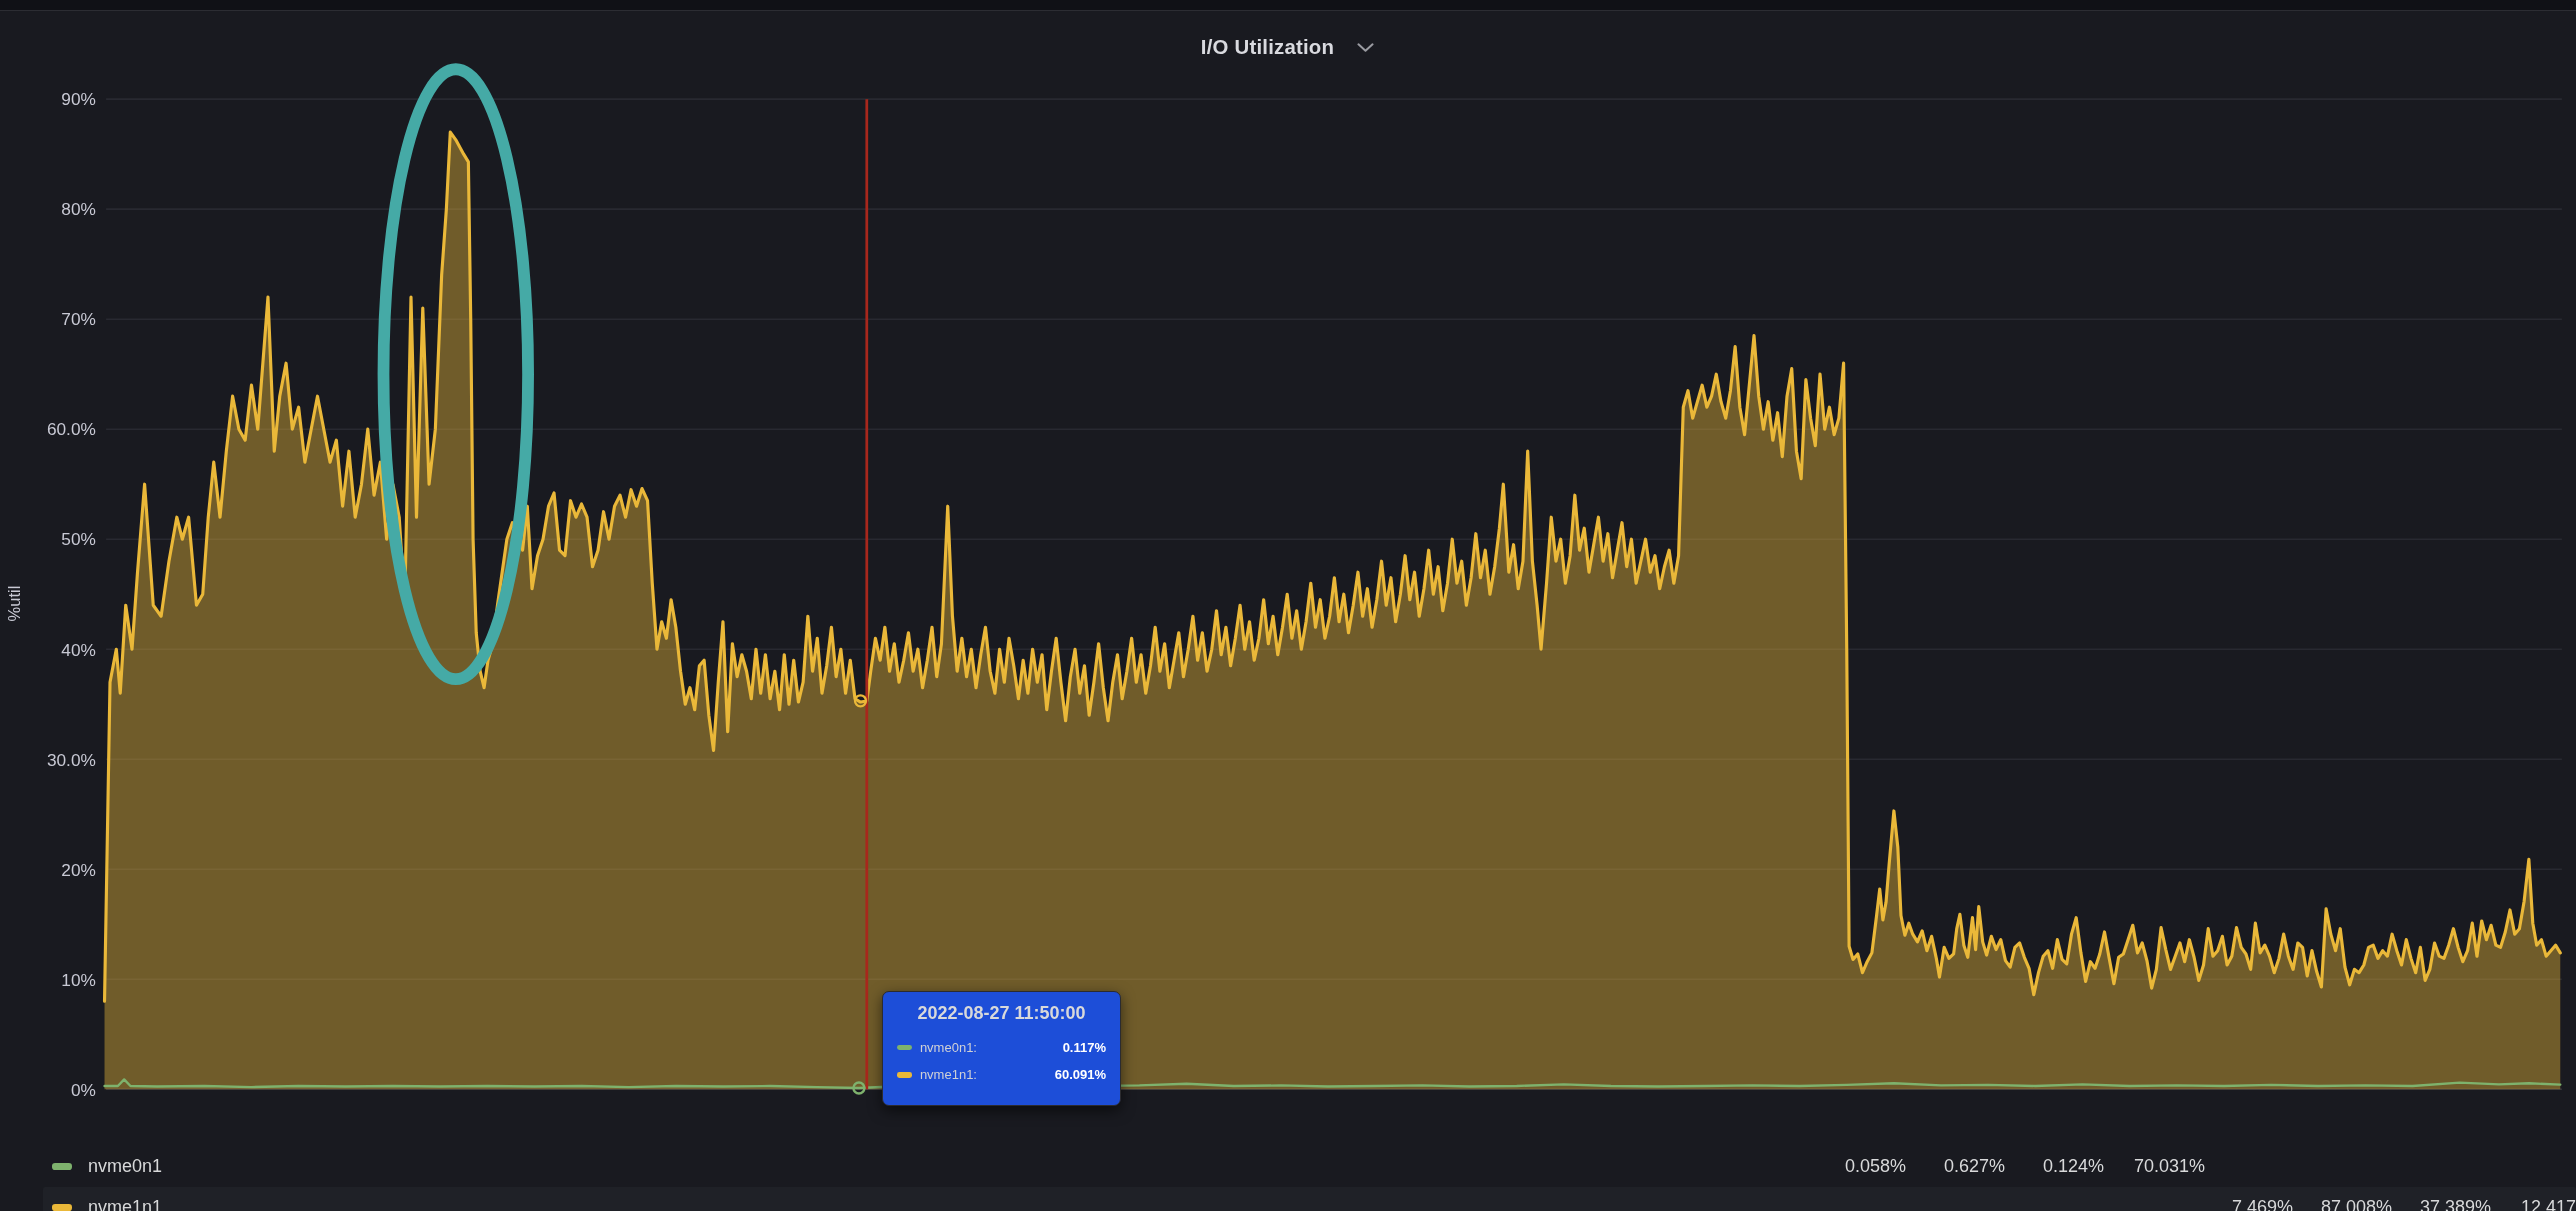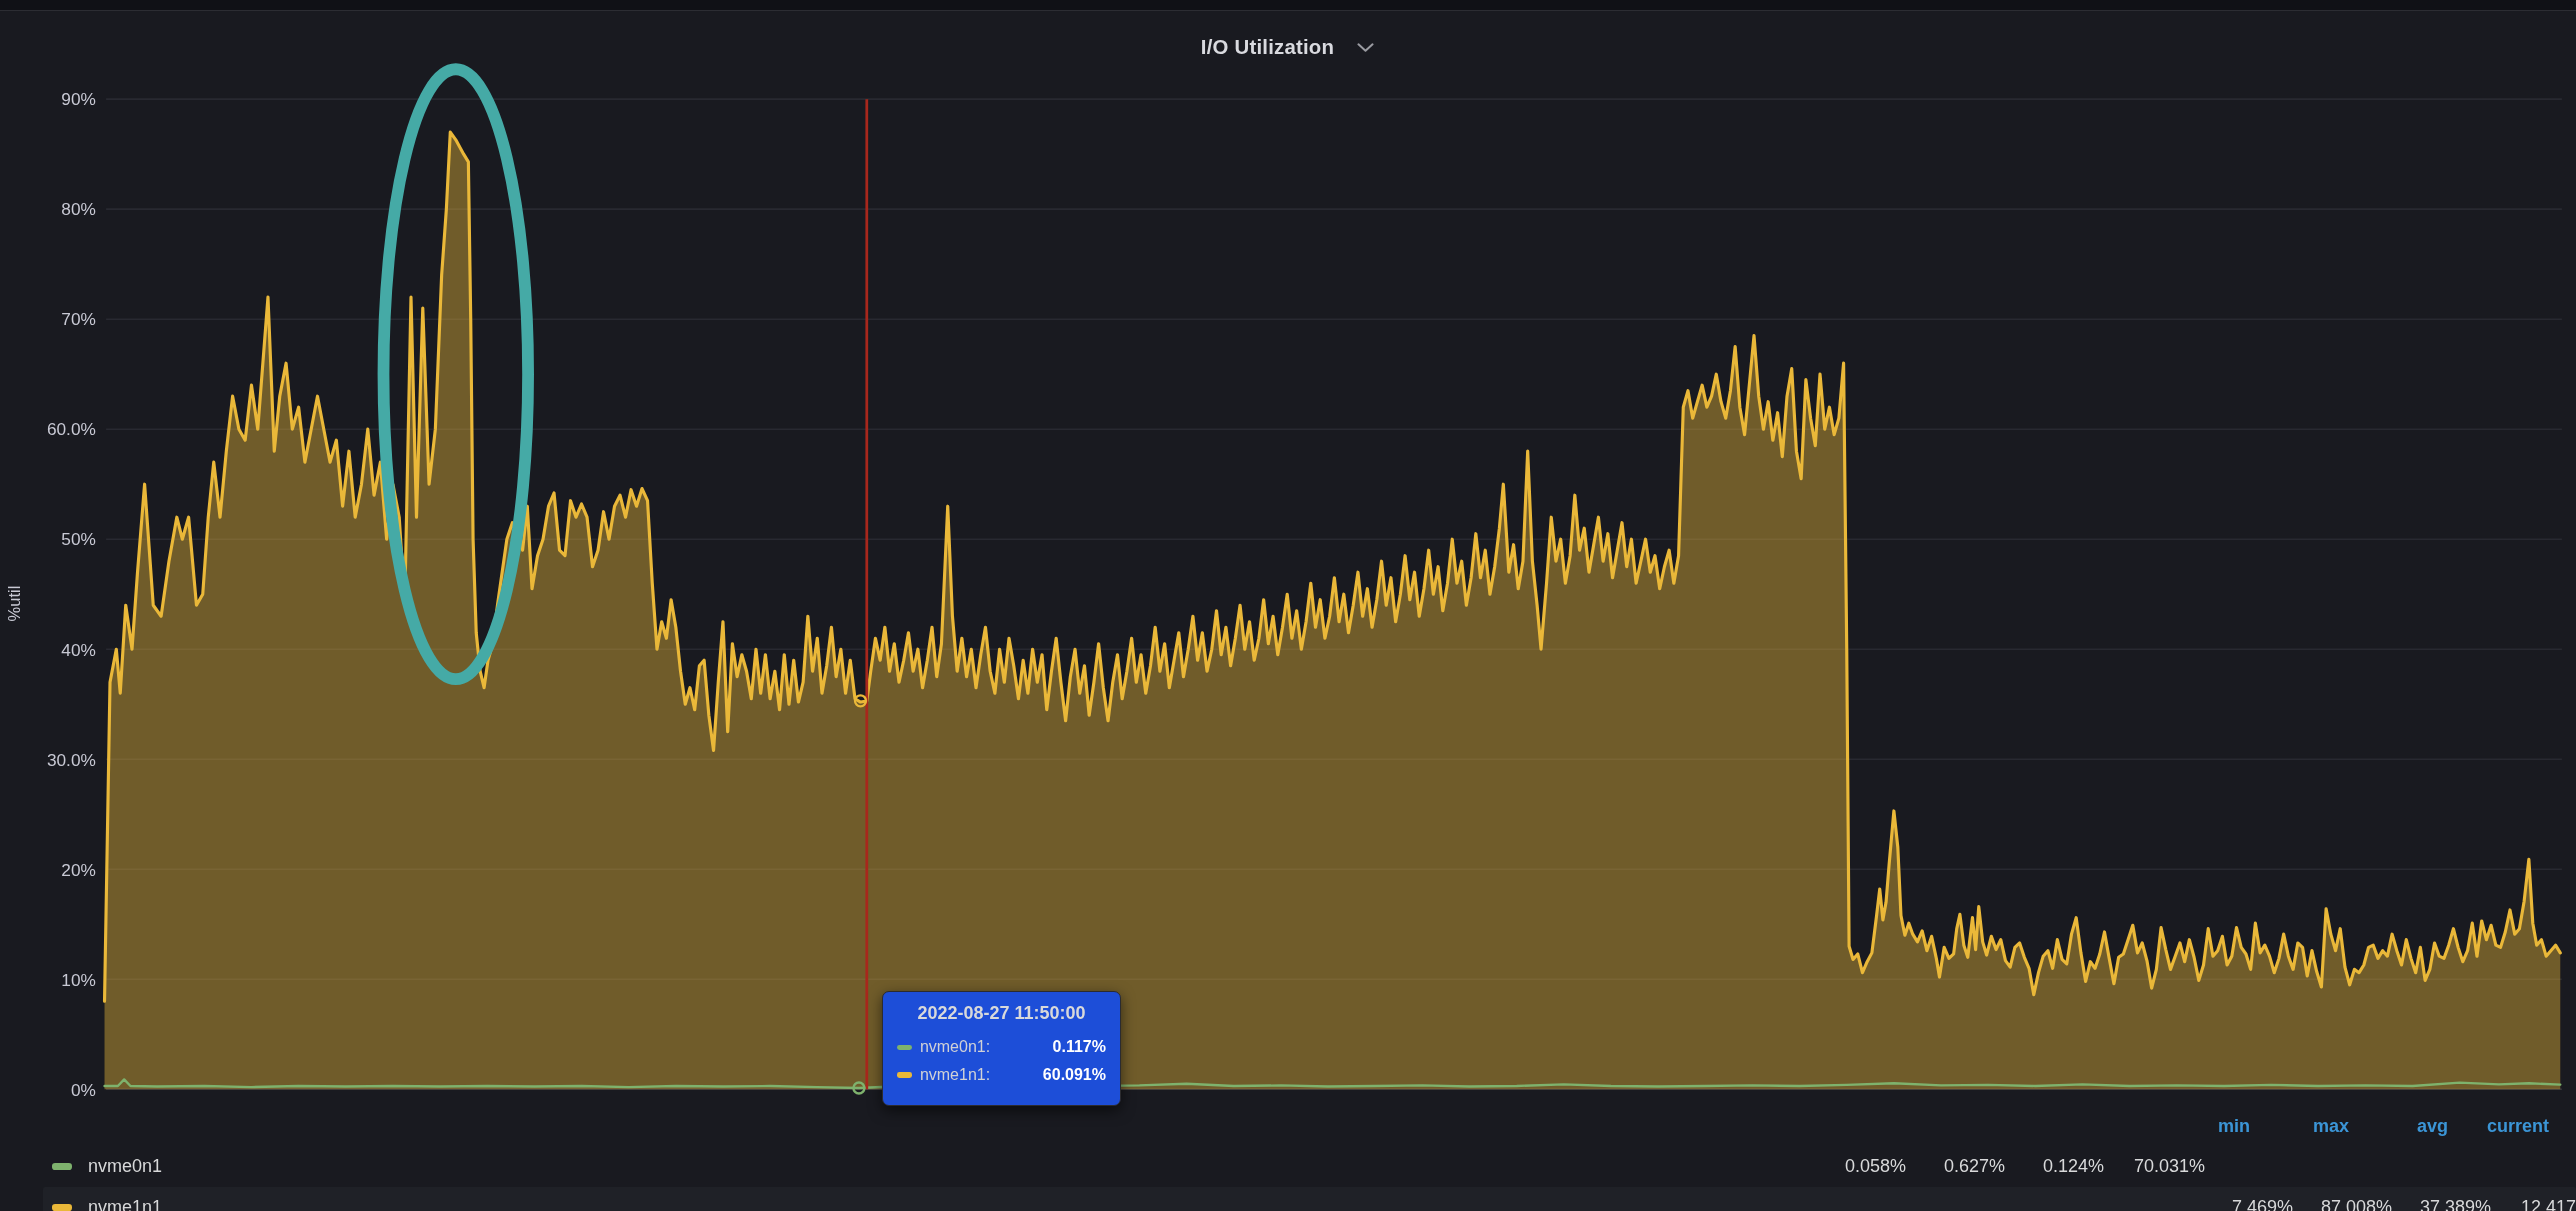--- a/index.html
+++ b/index.html
@@ -13,21 +13,21 @@
   .panel-title{font-size:20.4px;font-weight:700;color:#d9dadf;letter-spacing:0.2px;}
   .chevron{width:19px;height:11px;display:inline-block;}
   #chart-svg{position:absolute;left:0;top:0;}
   .axis-title{position:absolute;left:-49px;top:583px;width:126px;text-align:center;
     transform:rotate(-90deg);font-size:16.5px;color:#c8c9d4;}
   
   .tooltip{position:absolute;left:882px;top:980px;width:239px;height:115px;background:#1d4ed8;
     border:0.8px solid #2b2b2f;border-radius:7px;box-shadow:0 4.7px 14px rgba(0,0,0,.55);
     padding:11px 14px 7.9px 14px;box-sizing:border-box;z-index:5;}
   .tooltip-title{font-size:18px;font-weight:700;color:#d8d9da;text-align:center;margin-bottom:9.4px;}
-  .tooltip-row{display:flex;align-items:center;height:27.5px;font-size:16px;color:#d0d1d6;}
+  .tooltip-row{display:flex;align-items:center;height:27.5px;font-size:13px;color:#d0d1d6;}
   .tt-marker{width:15px;height:5.5px;border-radius:2.4px;margin-right:7.9px;flex:0 0 auto;}
   .tt-value{margin-left:auto;font-weight:700;color:#ffffff;}
   
   .legend{position:absolute;left:0;top:1099px;width:2576px;height:113px;font-size:18px;}
   .legend-headers{position:absolute;left:0;top:6.3px;width:2576px;height:23.6px;}
   .legend-col{position:absolute;width:189px;text-align:right;color:#3b95d6;font-weight:700;cursor:pointer;}
   .col-min{right:326px;}.col-max{right:227px;}.col-avg{right:128px;}.col-current{right:27px;}
   .legend-row{position:absolute;left:0;width:2232px;height:39px;}
   .legend-row .legend-col{color:#d8d9da;font-weight:400;top:10.2px;}
   .row-0{top:36px;}
@@ -92,26 +92,20 @@
         <span class="tt-value">0.117%</span>
       </div>
       <div class="tooltip-row">
         <span class="tt-marker" style="background: rgb(234, 184, 57);"></span>
         <span>nvme1n1:</span>
         <span class="tt-value">60.091%</span>
       </div>
     </div>
 
     <div class="legend">
-      <div class="legend-headers">
-        <span class="legend-col col-min">min</span>
-        <span class="legend-col col-max">max</span>
-        <span class="legend-col col-avg">avg</span>
-        <span class="legend-col col-current">current</span>
-      </div>
       <div class="legend-row row-0">
         <span class="series-marker" style="background: rgb(126, 178, 109);"></span>
         <span class="series-name">nvme0n1</span>
         <span class="legend-col col-min">0.058%</span>
         <span class="legend-col col-max">0.627%</span>
         <span class="legend-col col-avg">0.124%</span>
         <span class="legend-col col-current">70.031%</span>
       </div>
       <div class="legend-row row-1">
         <span class="series-marker" style="background: rgb(234, 184, 57);"></span>

